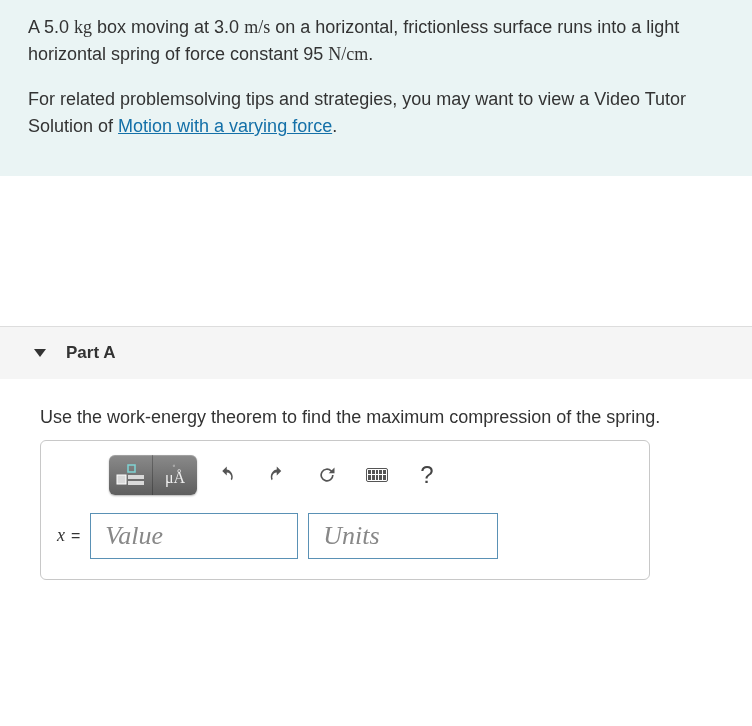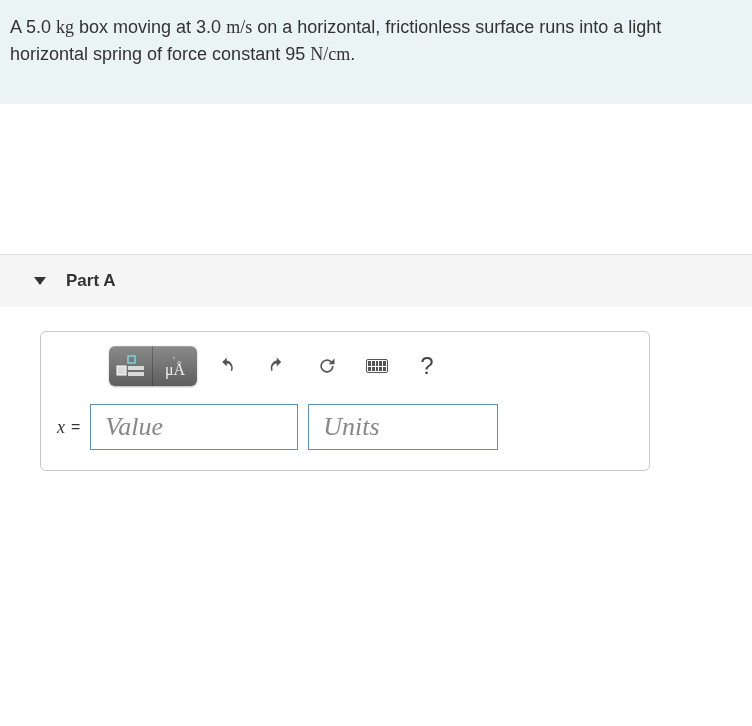--- a/index.html
+++ b/index.html
@@ -5,21 +5,21 @@
     * { box-sizing: border-box; margin: 0; padding: 0; }
     body {
       font-family: Arial, Helvetica, sans-serif;
       font-size: 18px;
       color: #333;
       width: 752px;
       background: #fff;
     }
     .problem-block {
       background: #eaf4f4;
-      padding: 14px 10px 18px 10px;
+      padding: 14px 10px 18px 28px;
       line-height: 1.5;
     }
     .problem-block p { margin-bottom: 18px; }
     .unit { font-family: Georgia, 'Times New Roman', serif; }
     .link {
       color: #1470a8;
       text-decoration: underline;
       cursor: pointer;
     }
     .spacer { height: 150px; background: #fff; }
@@ -126,30 +126,34 @@
     }
     .kbd-icon span { background: #555; }
   </style>
 </head>
 <body>
 
 <div class="problem-block">
   <p>
     <span>A 5.0 </span><span class="unit">kg</span><span> box moving at 3.0 </span><span class="unit">m/s</span><span> on a horizontal, frictionless surface runs into a light horizontal spring of force constant 95 </span><span class="unit">N/cm</span><span>.</span>
   </p>
+  <p>
+    <span>For related problemsolving tips and strategies, you may want to view a Video Tutor Solution of </span><a class="link">Motion with a varying force</a><span>.</span>
+  </p>
 </div>
 
 <div class="spacer"></div>
 
 <div class="part-header">
   <div class="tri"></div>
   <div class="title">Part A</div>
 </div>
 
 <div class="part-body">
+  <p class="instruction">Use the work-energy theorem to find the maximum compression of the spring.</p>
 
   <div class="answer-box">
     <div class="toolbar">
       <div class="tb-btn-group">
         <div class="tb-btn tb-icon-templates" title="Templates">
           <svg viewBox="0 0 30 24">
             <rect x="1" y="12" width="9" height="9" fill="#d9d9d9" stroke="#fff" stroke-width="1"></rect>
             <rect x="12" y="2" width="7" height="7" fill="none" stroke="#7fd4d4" stroke-width="1.5"></rect>
             <rect x="12" y="12" width="16" height="4" fill="#d9d9d9"></rect>
             <rect x="12" y="18" width="16" height="4" fill="#d9d9d9"></rect>

